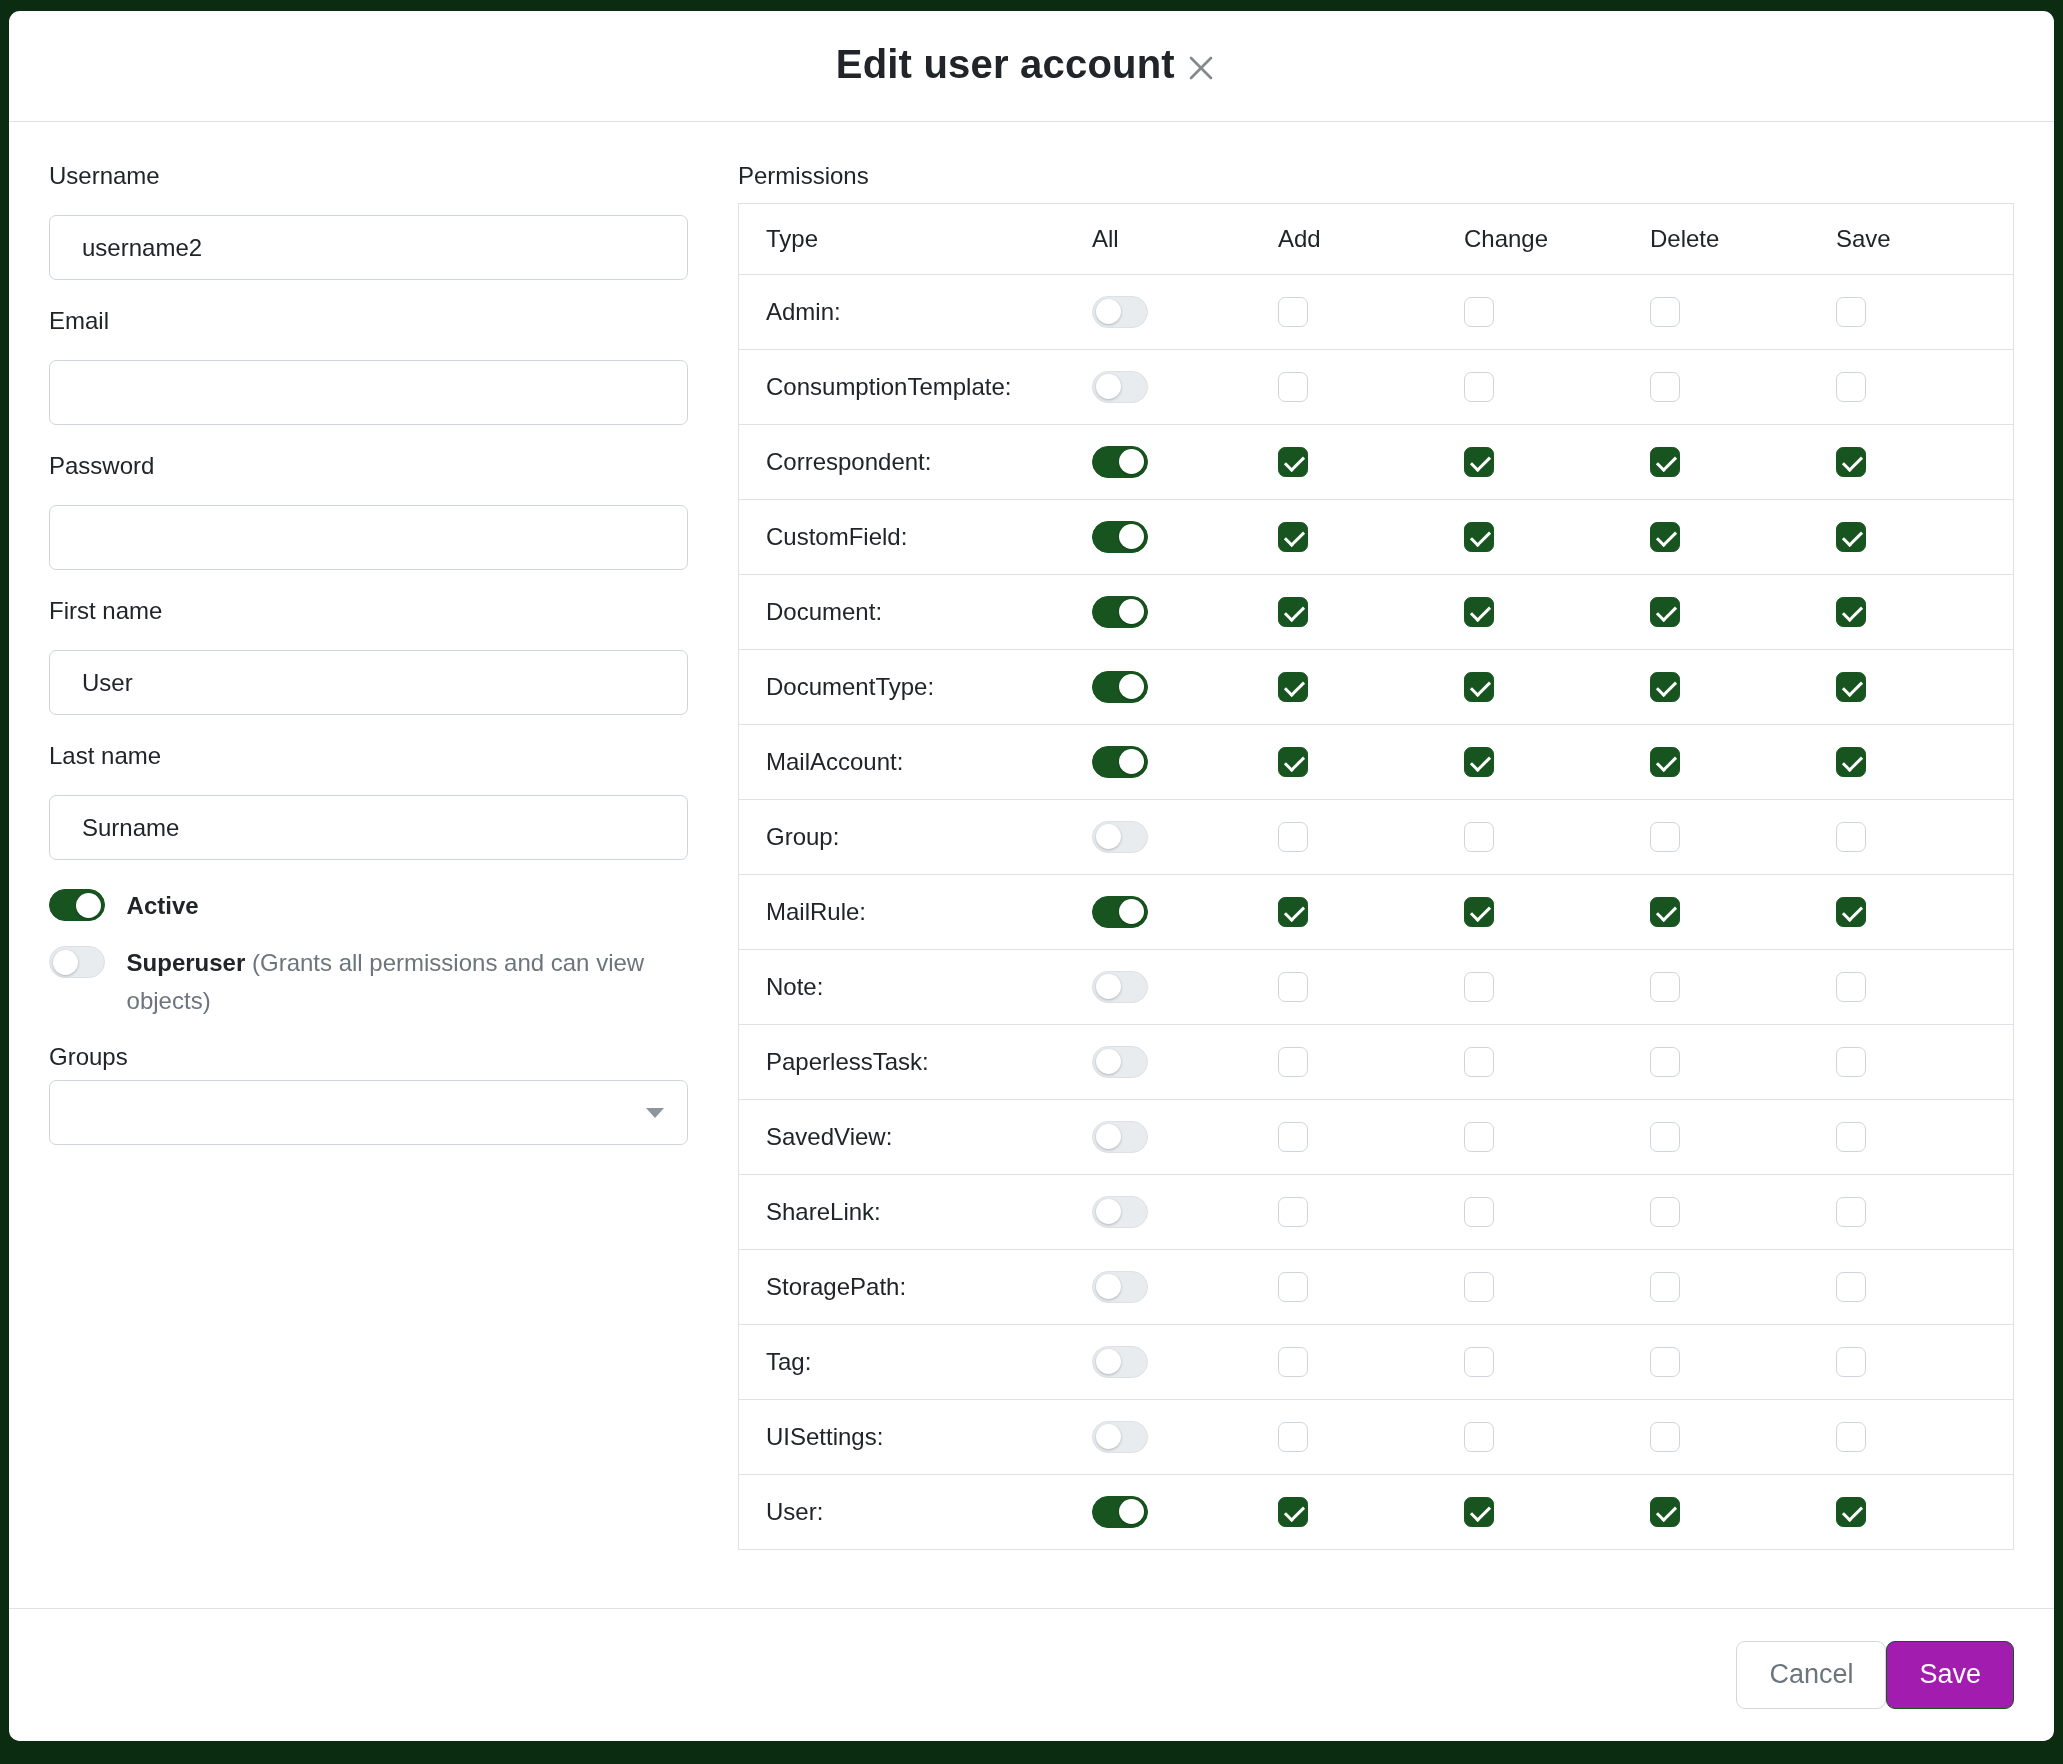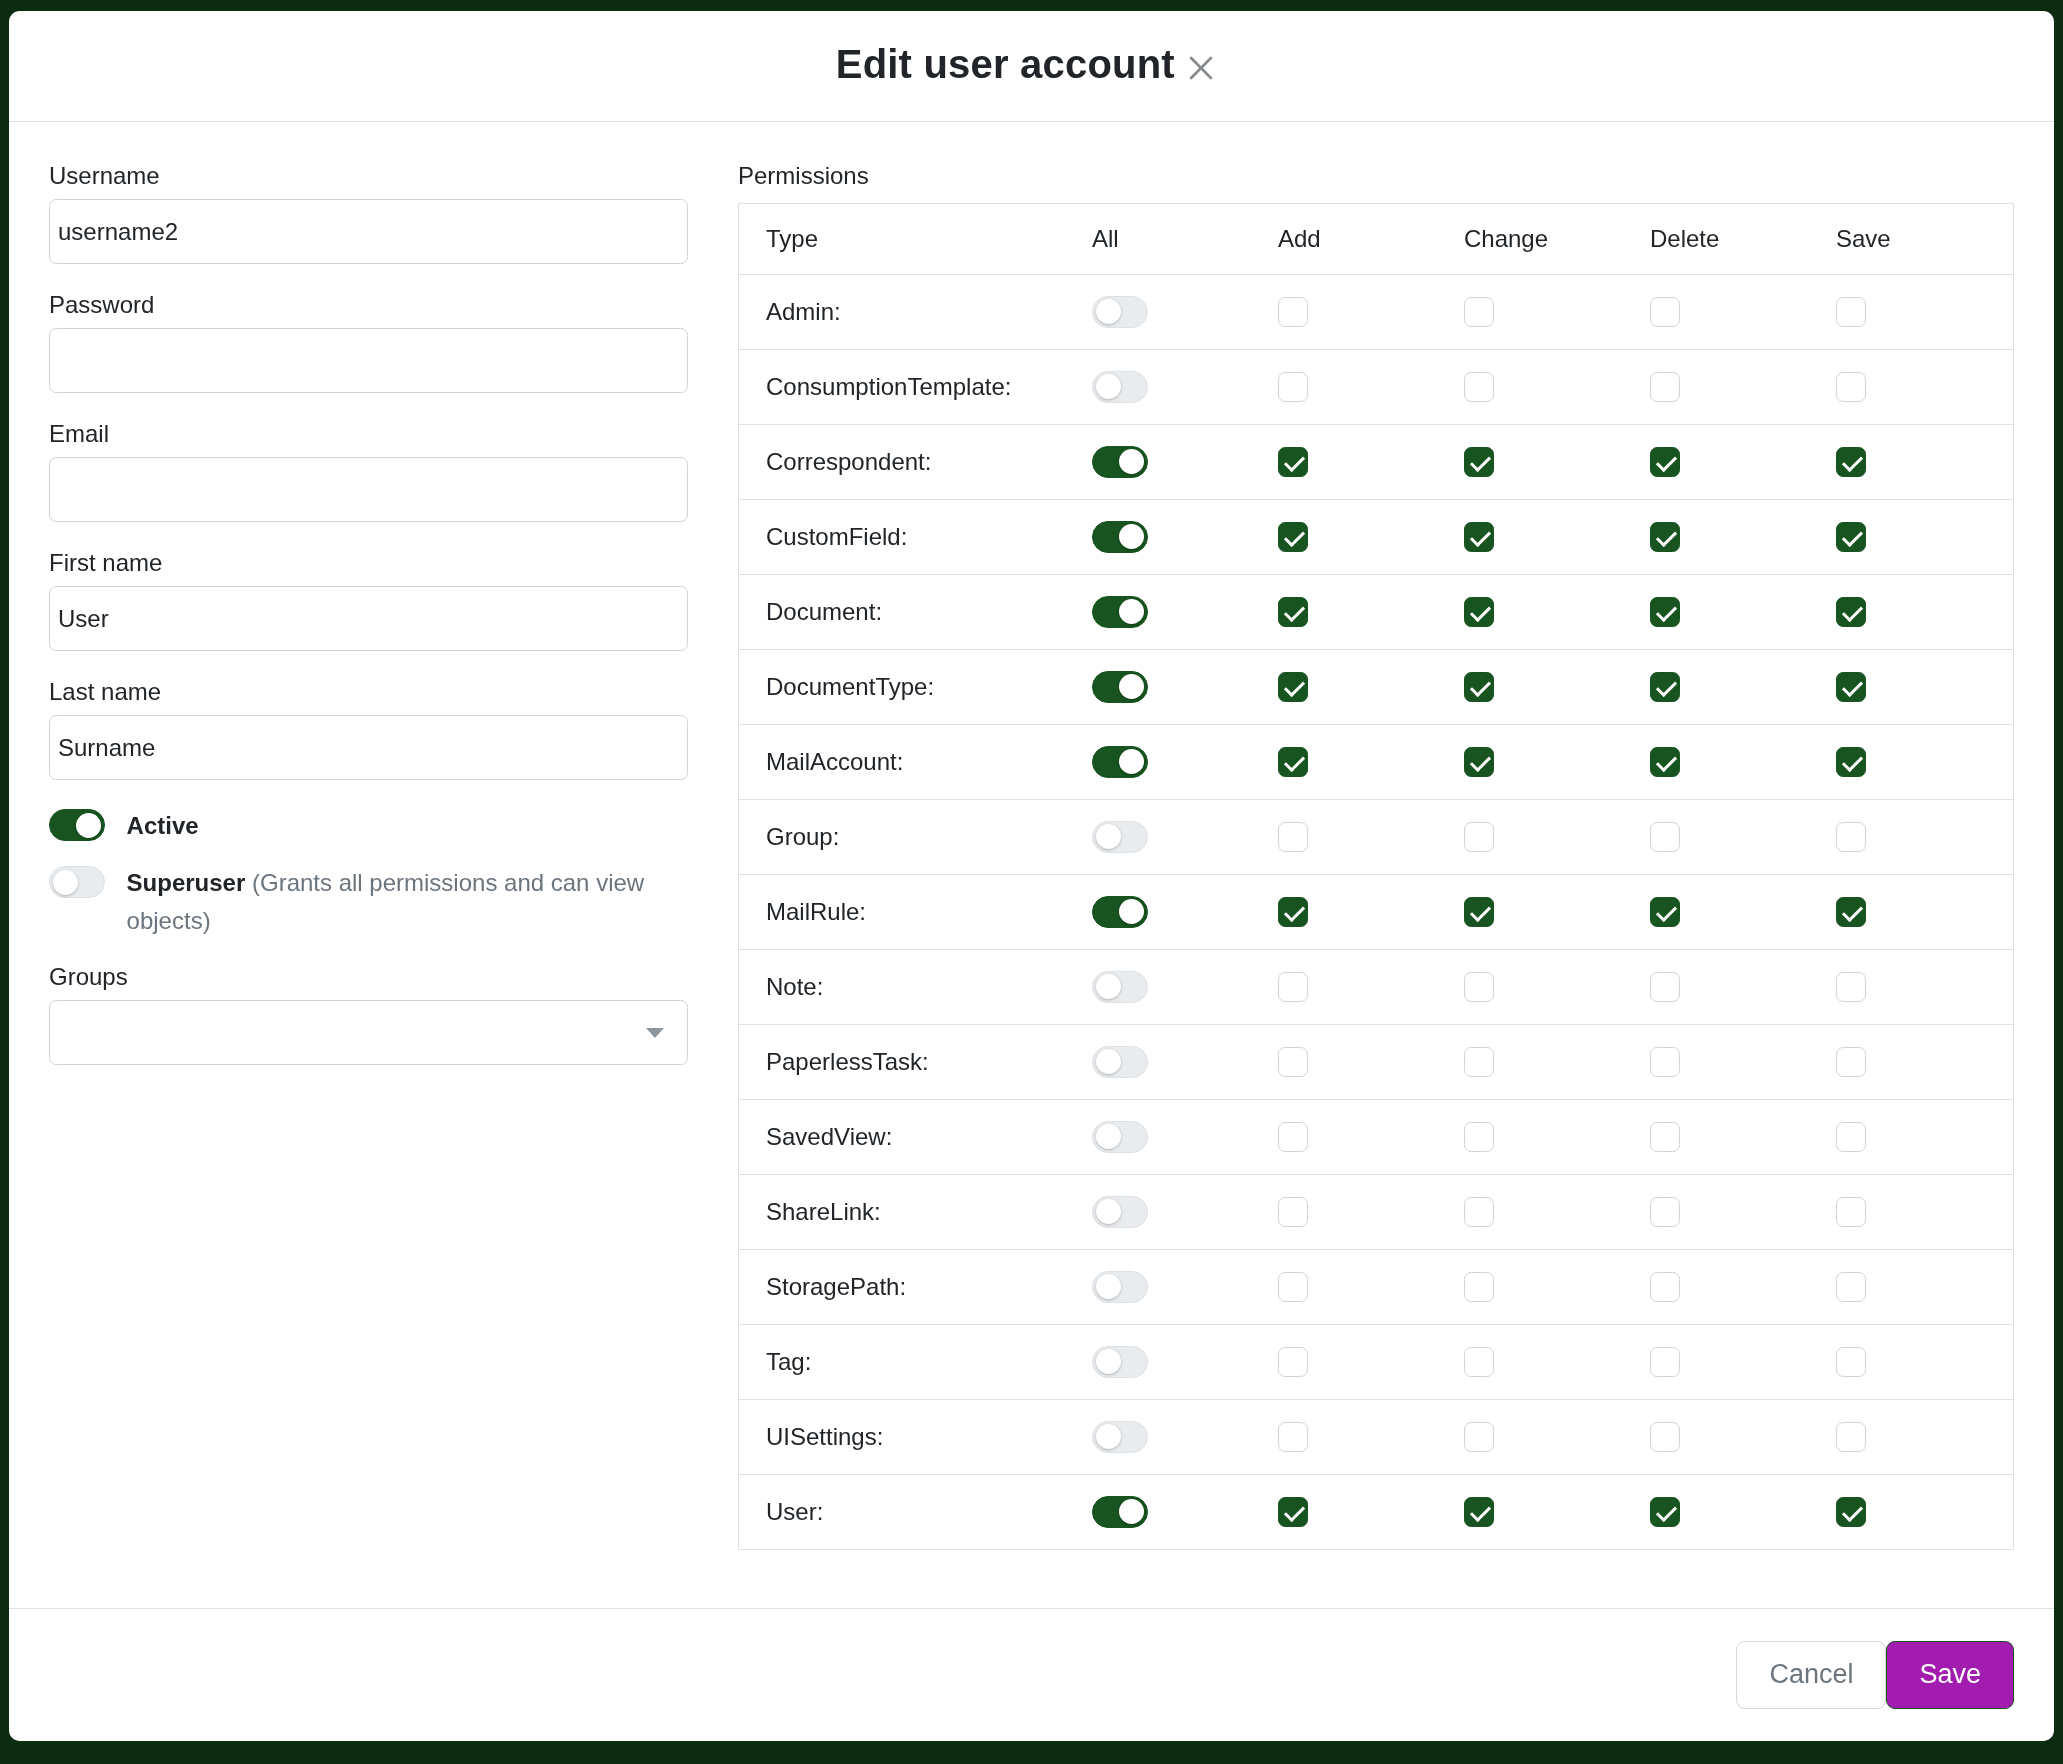--- a/index.html
+++ b/index.html
@@ -44,23 +44,23 @@
     overflow: hidden;
   }
   .left-col { width: 639px; flex: 0 0 auto; }
   .right-col { flex: 1 1 auto; min-width: 0; }
 
   .form-group { margin-bottom: 27px; }
   .form-label { display: block; font-size: 24px; color: #212529; margin-bottom: 9px; }
   .text-input {
     width: 100%; height: 65px;
     border: 0.9px solid #ced4da; border-radius: 7.2px;
-    padding: 0 8px; font-size: 24px; color: #212529;
+    padding: 0 32px; font-size: 24px; color: #212529;
     font-family: "Liberation Sans", sans-serif;
-    background: #fff; outline: none;
+    background: #fff; outline: none; margin-top: 16px;
   }
 
   
   .toggle {
     display: inline-block; position: relative;
     width: 56px; height: 32px; border-radius: 16px;
     background: #e9ecef; border: 0.9px solid #dde1e5;
     flex: 0 0 auto; cursor: pointer; vertical-align: middle;
   }
   .toggle .knob {
@@ -165,27 +165,27 @@
     <div class="modal-body">
 
       <div class="left-col">
 
         <div class="form-group">
           <label class="form-label">Username</label>
           <input class="text-input" type="text" value="username2" style="">
         </div>
 
         <div class="form-group">
+          <label class="form-label">Email</label>
+          <input class="text-input" type="text" value="" style="">
+        </div>
+
+        <div class="form-group">
           <label class="form-label">Password</label>
           <input class="text-input" type="password" value="" style="">
-        </div>
-
-        <div class="form-group">
-          <label class="form-label">Email</label>
-          <input class="text-input" type="text" value="" style="">
         </div>
 
         <div class="form-group">
           <label class="form-label">First name</label>
           <input class="text-input" type="text" value="User" style="">
         </div>
 
         <div class="form-group">
           <label class="form-label">Last name</label>
           <input class="text-input" type="text" value="Surname" style="">

